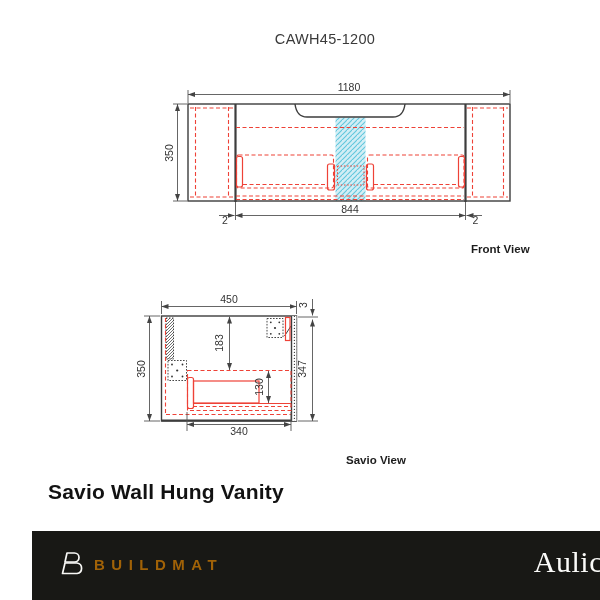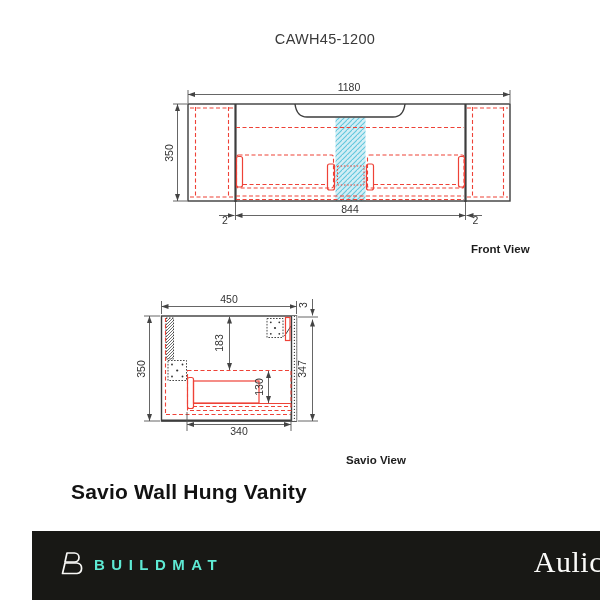--- a/index.html
+++ b/index.html
@@ -14,26 +14,26 @@
   .rd{stroke:#ee4237;stroke-width:1.1;fill:none;stroke-dasharray:4 2.5;}
   .rs{stroke:#ee4237;stroke-width:1.2;fill:none;}
   .rdot{stroke:#ee4237;stroke-width:1;fill:none;stroke-dasharray:1.5 1.7;}
   .dotout{stroke:#333;stroke-width:0.9;stroke-dasharray:1.6 1.4;}
   .pdot{fill:#333;}
   .doc-title{position:absolute;left:0;top:31px;width:586px;text-align:center;
              font-size:14.5px;color:#3a3a3a;letter-spacing:.3px;}
   .view-label{position:absolute;font-size:11.5px;font-weight:600;color:#1d1d1d;white-space:nowrap;text-align:center;}
   .front-label{left:439px;top:243px;}
   .side-label{left:314px;top:454px;}
-  .product-name{position:absolute;left:39px;top:480px;font-size:21px;font-weight:700;
+  .product-name{position:absolute;left:16px;top:480px;font-size:21px;font-weight:700;
                 color:#121212;letter-spacing:.2px;white-space:nowrap;}
   .footer{position:absolute;left:0;top:531px;width:600px;height:69px;background:#181815;}
   .footer-logo{position:absolute;left:27px;top:18px;}
   .footer-brand{position:absolute;left:62px;top:25px;font-size:15px;font-weight:700;
-                letter-spacing:6.5px;color:#5eead4;white-space:nowrap;}
+                letter-spacing:6.5px;color:#a16207;white-space:nowrap;}
   .footer-partner{position:absolute;right:29px;top:14px;font-family:"Liberation Serif",serif;
                   font-size:30px;color:#fbfbf9;letter-spacing:.5px;white-space:nowrap;}
 </style>
 </head>
 <body>
 
 <div class="page">
 
   <div class="doc-title">CAWH45-1200</div>
 

